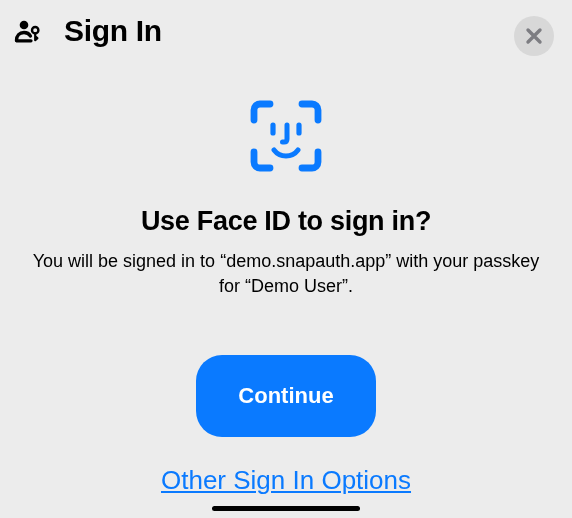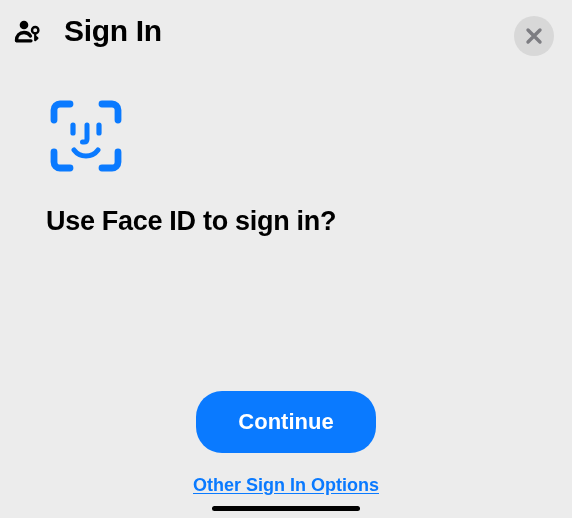--- a/index.html
+++ b/index.html
@@ -46,22 +46,22 @@
     padding: 0;
   }
   .close-btn svg { display: block; }
   .content {
     position: absolute;
     top: 96px;
     left: 0;
     right: 0;
     display: flex;
     flex-direction: column;
-    align-items: flex-start;
-    padding: 0 46px;
+    align-items: center;
+    padding: 0 18px;
   }
   .faceid-icon { margin-bottom: 26px; }
   .headline {
     font-size: 27px;
     font-weight: 700;
     letter-spacing: -0.3px;
     margin-bottom: 12px;
     text-align: center;
   }
   .description {
@@ -79,30 +79,30 @@
     display: flex;
     flex-direction: column;
     align-items: center;
   }
   .continue-btn {
     background: #0a7aff;
     color: #fff;
     border: none;
     font-size: 22px;
     font-weight: 600;
-    padding: 18px 40px;
+    padding: 28px 40px;
     border-radius: 26px;
     min-width: 180px;
     cursor: pointer;
   }
   .other-link {
-    margin-top: 22px;
+    margin-top: 28px;
     color: #0a7aff;
-    font-size: 18px;
-    font-weight: 700;
+    font-size: 26px;
+    font-weight: 400;
     text-decoration: underline;
     text-underline-offset: 2px;
     background: none;
     border: none;
     cursor: pointer;
   }
   .home-indicator {
     position: absolute;
     bottom: 7px;
     left: 50%;
@@ -144,20 +144,21 @@
       <path d="M56 8 L66 8 C69.3 8 72 10.7 72 14 L72 24" stroke="#0a7aff" stroke-width="6.8" stroke-linecap="round"></path>
       <path d="M72 56 L72 66 C72 69.3 69.3 72 66 72 L56 72" stroke="#0a7aff" stroke-width="6.8" stroke-linecap="round"></path>
       <path d="M24 72 L14 72 C10.7 72 8 69.3 8 66 L8 56" stroke="#0a7aff" stroke-width="6.8" stroke-linecap="round"></path>
       <line x1="27" y1="29" x2="27" y2="37" stroke="#0a7aff" stroke-width="5.2" stroke-linecap="round"></line>
       <line x1="53" y1="29" x2="53" y2="37" stroke="#0a7aff" stroke-width="5.2" stroke-linecap="round"></line>
       <path d="M41 29 L41 43 C41 45 40 46 38 46 L36.5 46" stroke="#0a7aff" stroke-width="5" stroke-linecap="round" fill="none"></path>
       <path d="M28 54 C31 58 35 60 40 60 C45 60 49 58 52 54" stroke="#0a7aff" stroke-width="5" stroke-linecap="round" fill="none"></path>
     </svg>
   </div>
   <div class="headline">Use Face ID to sign in?</div>
+  <div class="description">You will be signed in to “demo.snapauth.app” with your passkey for “Demo User”.</div>
 </div>
 
 <div class="actions">
   <button class="continue-btn">Continue</button>
   <button class="other-link">Other Sign In Options</button>
 </div>
 
 <div class="home-indicator"></div>
 
 </body></html>

